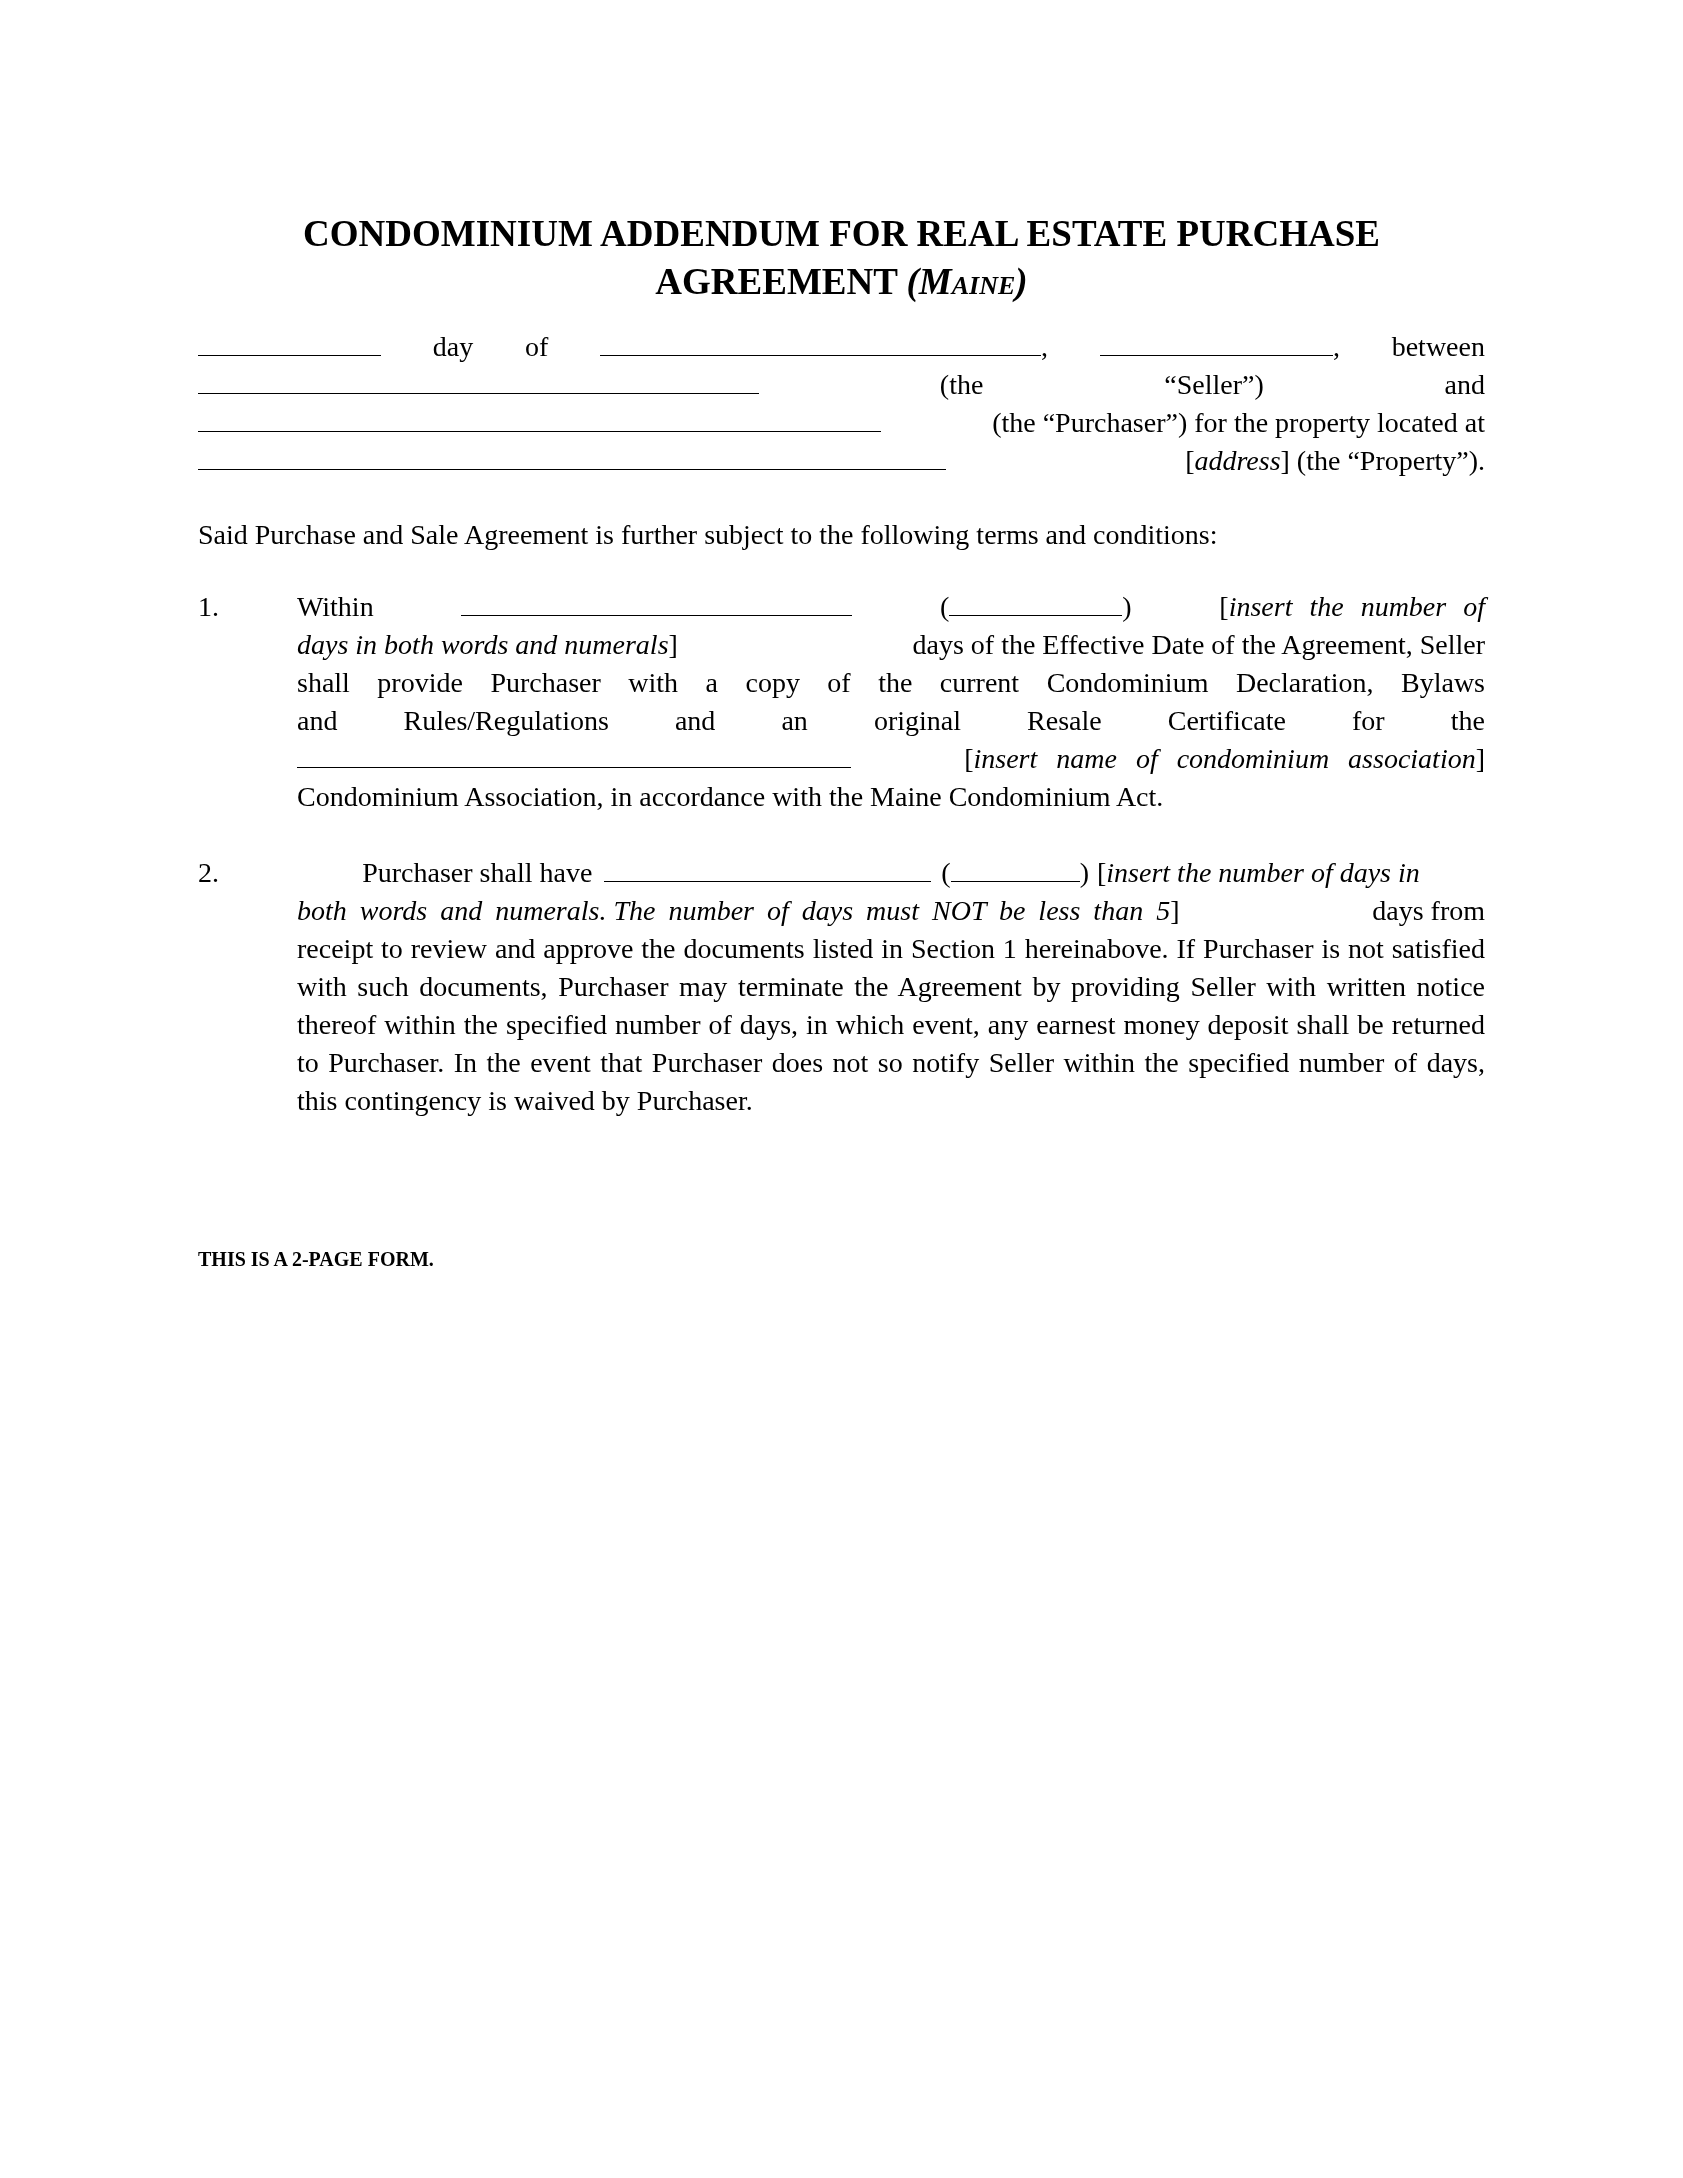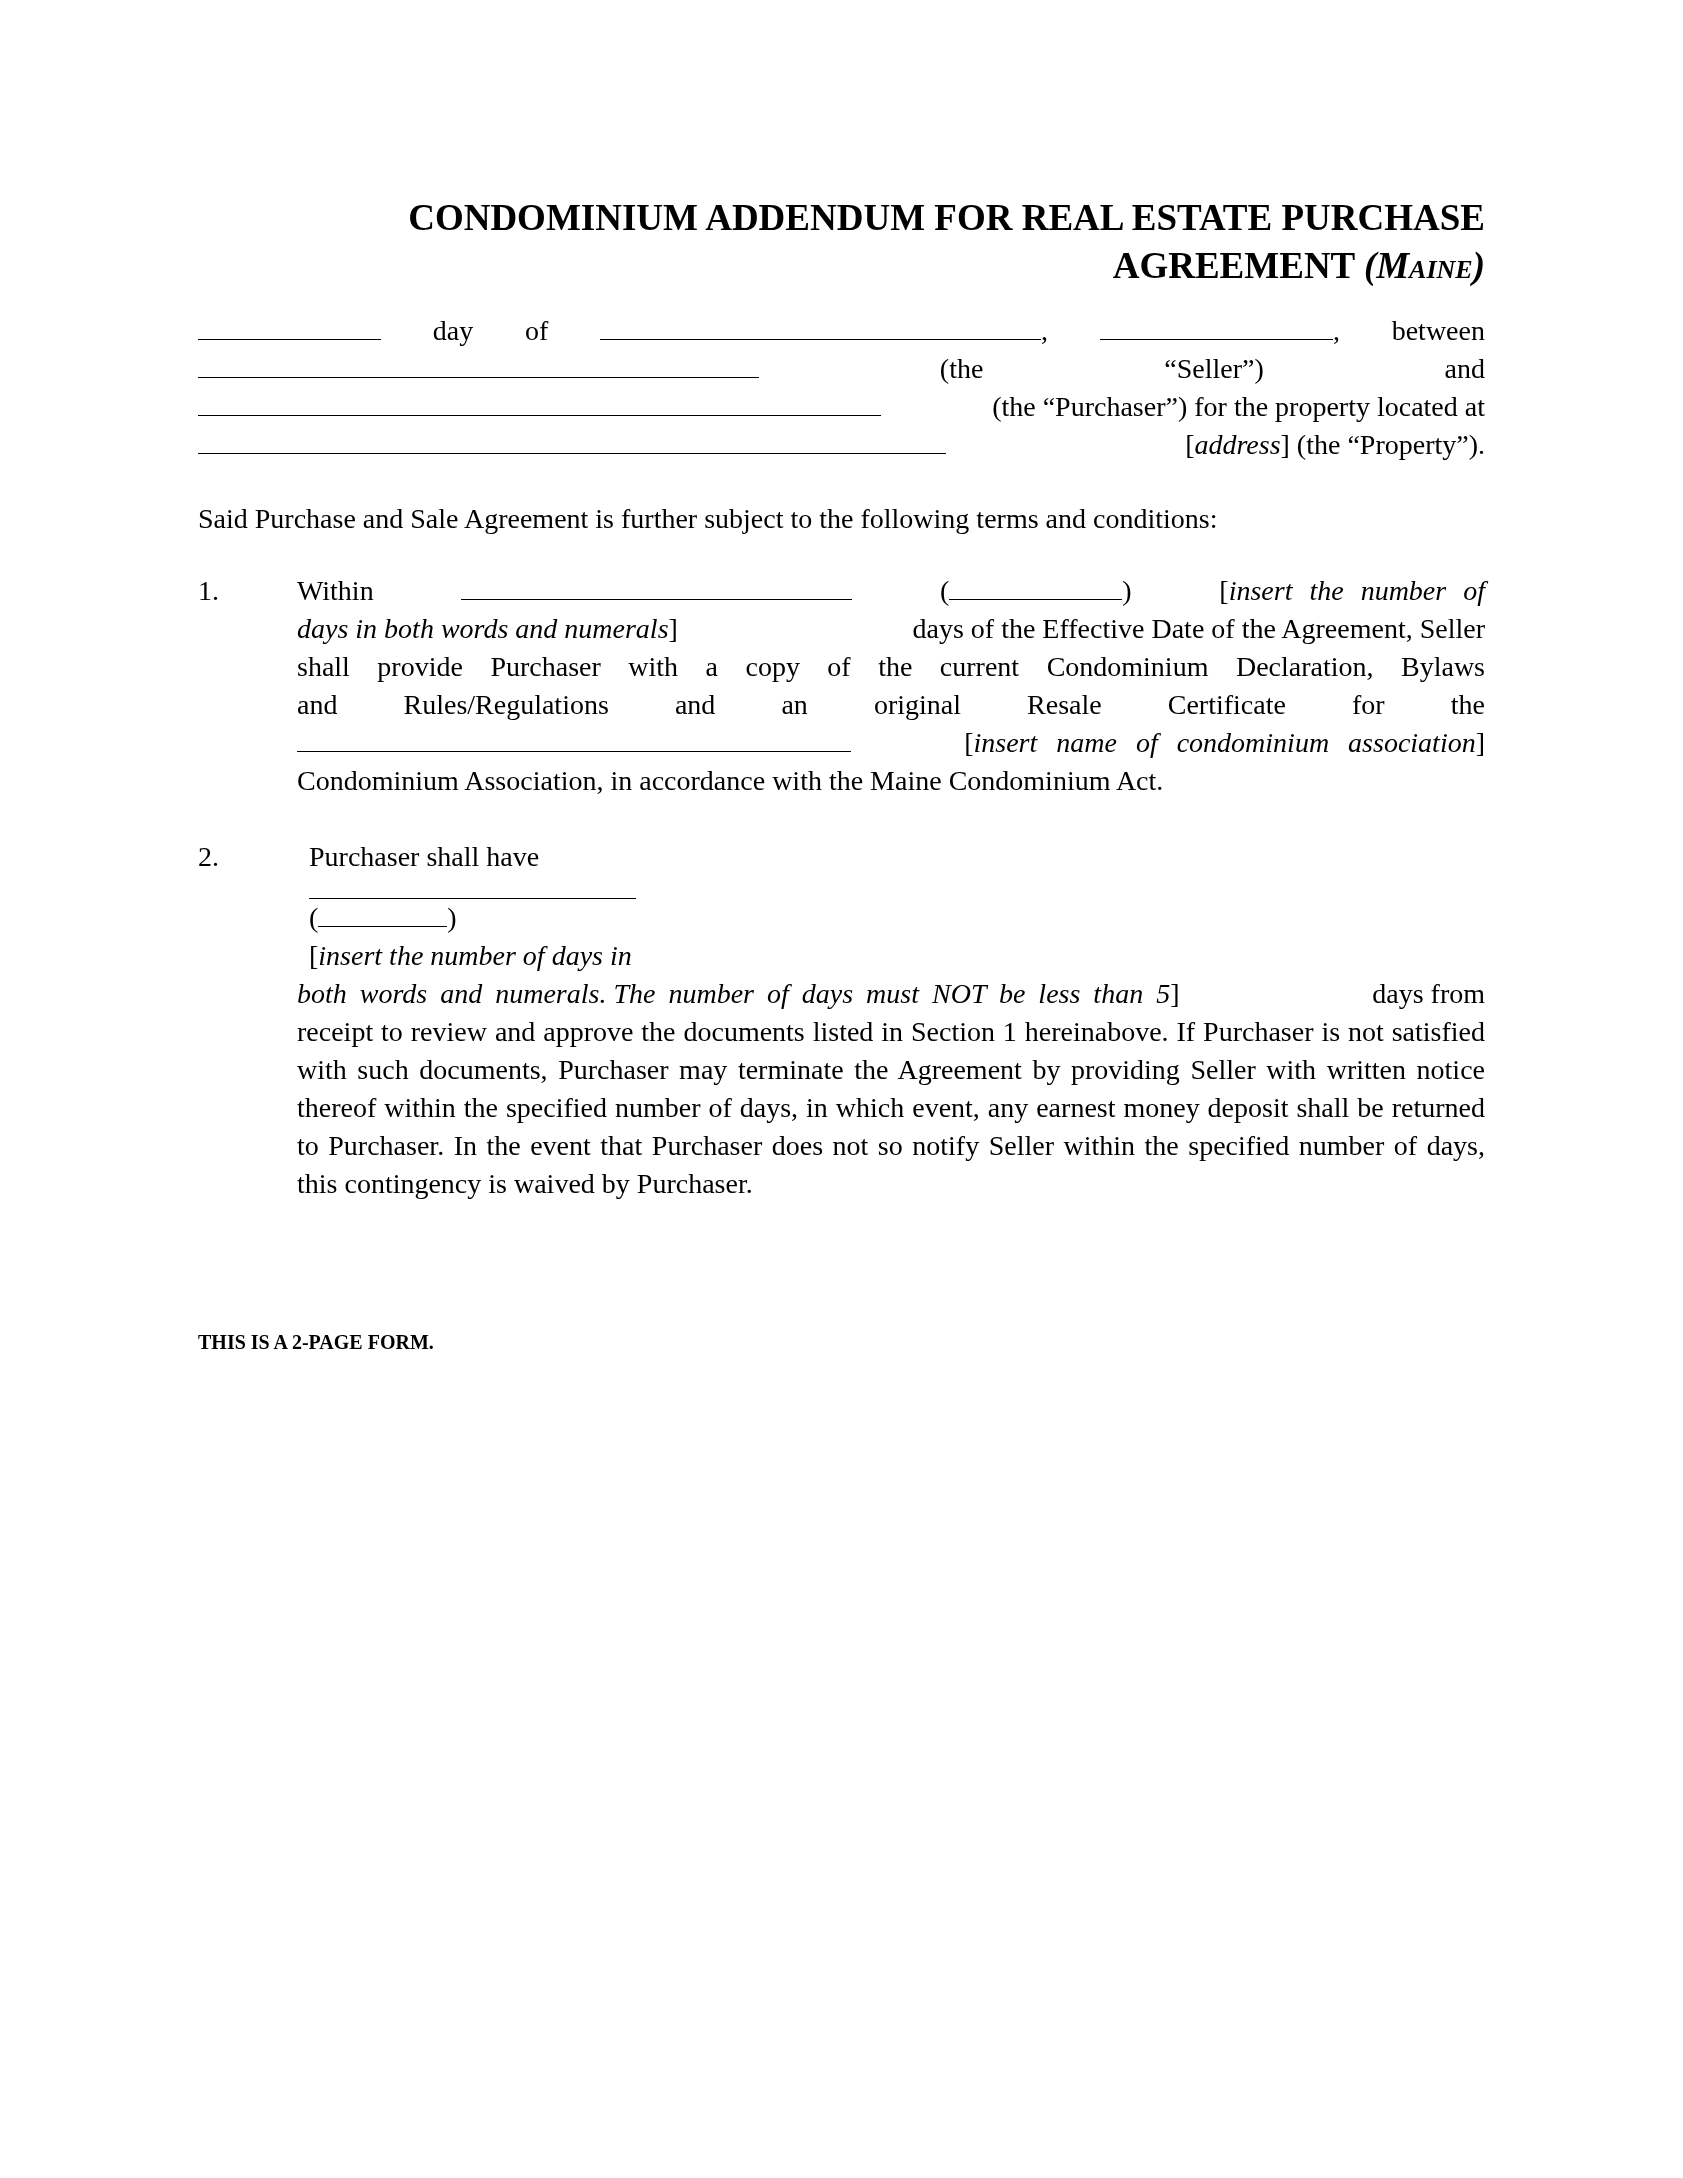--- a/index.html
+++ b/index.html
@@ -1,19 +1,19 @@
 <!DOCTYPE html>
 <html><head>
 <meta charset="utf-8">
 <style>
   html, body { margin: 0; padding: 0; background: #ffffff; }
   body { width: 1683px; height: 2178px; position: relative; overflow: hidden;
          font-family: "Liberation Serif", "DejaVu Serif", serif; color: #000; }
   .page { position: absolute; left: 198px; top: 194px; width: 1287px; }
-  .title { text-align: right; font-weight: bold; font-size: 37px; line-height: 48px; margin: 0; }
+  .title { text-align: center; font-weight: bold; font-size: 37px; line-height: 48px; margin: 16px; }
   .sc { font-variant: small-caps; font-style: italic; }
   .line { display: flex; justify-content: space-between; align-items: baseline; font-size: 28px; line-height: 38px; white-space: nowrap; }
   .blank { display: inline-block; border-bottom: 1.5px solid #000; height: 22px; vertical-align: baseline; }
   .intro { margin-top: 22px; }
   .subject { margin-top: 36px; font-size: 28px; line-height: 38px; }
   .item { display: flex; margin-top: 36px; }
   .item .num { width: 99px; flex: 0 0 99px; font-size: 28px; line-height: 38px; }
   .item .body { flex: 1; font-size: 28px; line-height: 38px; text-align: justify; }
   .item .body .jl { display: flex; justify-content: space-between; align-items: baseline; white-space: nowrap; }
   .item .body .last { text-align: left; }
@@ -89,21 +89,21 @@
         <span class="blank" style="width:554px"></span>
         <span>[<i style="word-spacing:12px">insert name of condominium association</i>]</span>
       </div>
       <div class="last">Condominium Association, in accordance with the Maine Condominium Act.</div>
     </div>
   </div>
 
   <div class="item" style="margin-top:38px;">
     <div class="num">2.</div>
     <div class="body">
-      <div class="jl" style="justify-content:flex-end;flex-direction:column;">
+      <div class="jl" style="justify-content:center;">
         <span>Purchaser shall have</span>
         <span class="blank" style="width:327px;margin-left:12px"></span>
         <span style="margin-left:10px">(<span class="blank" style="width:129px"></span>)</span>
         <span style="margin-left:8px">[<i>insert the number of days in</i></span>
       </div>
       <div class="jl">
         <span><i style="word-spacing:6px">both words and numerals</i><i>. </i><i style="word-spacing:6px">The number of days must NOT be less than 5</i>]</span>
         <span>days from</span>
       </div>
       <div style="text-align:justify;">receipt to review and approve the documents listed in Section 1 hereinabove. If Purchaser is not satisfied with such documents, Purchaser may terminate the Agreement by providing Seller with written notice thereof within the specified number of days, in which event, any earnest money deposit shall be returned to Purchaser. In the event that Purchaser does not so notify Seller within the specified number of days, this contingency is waived by Purchaser.</div>

